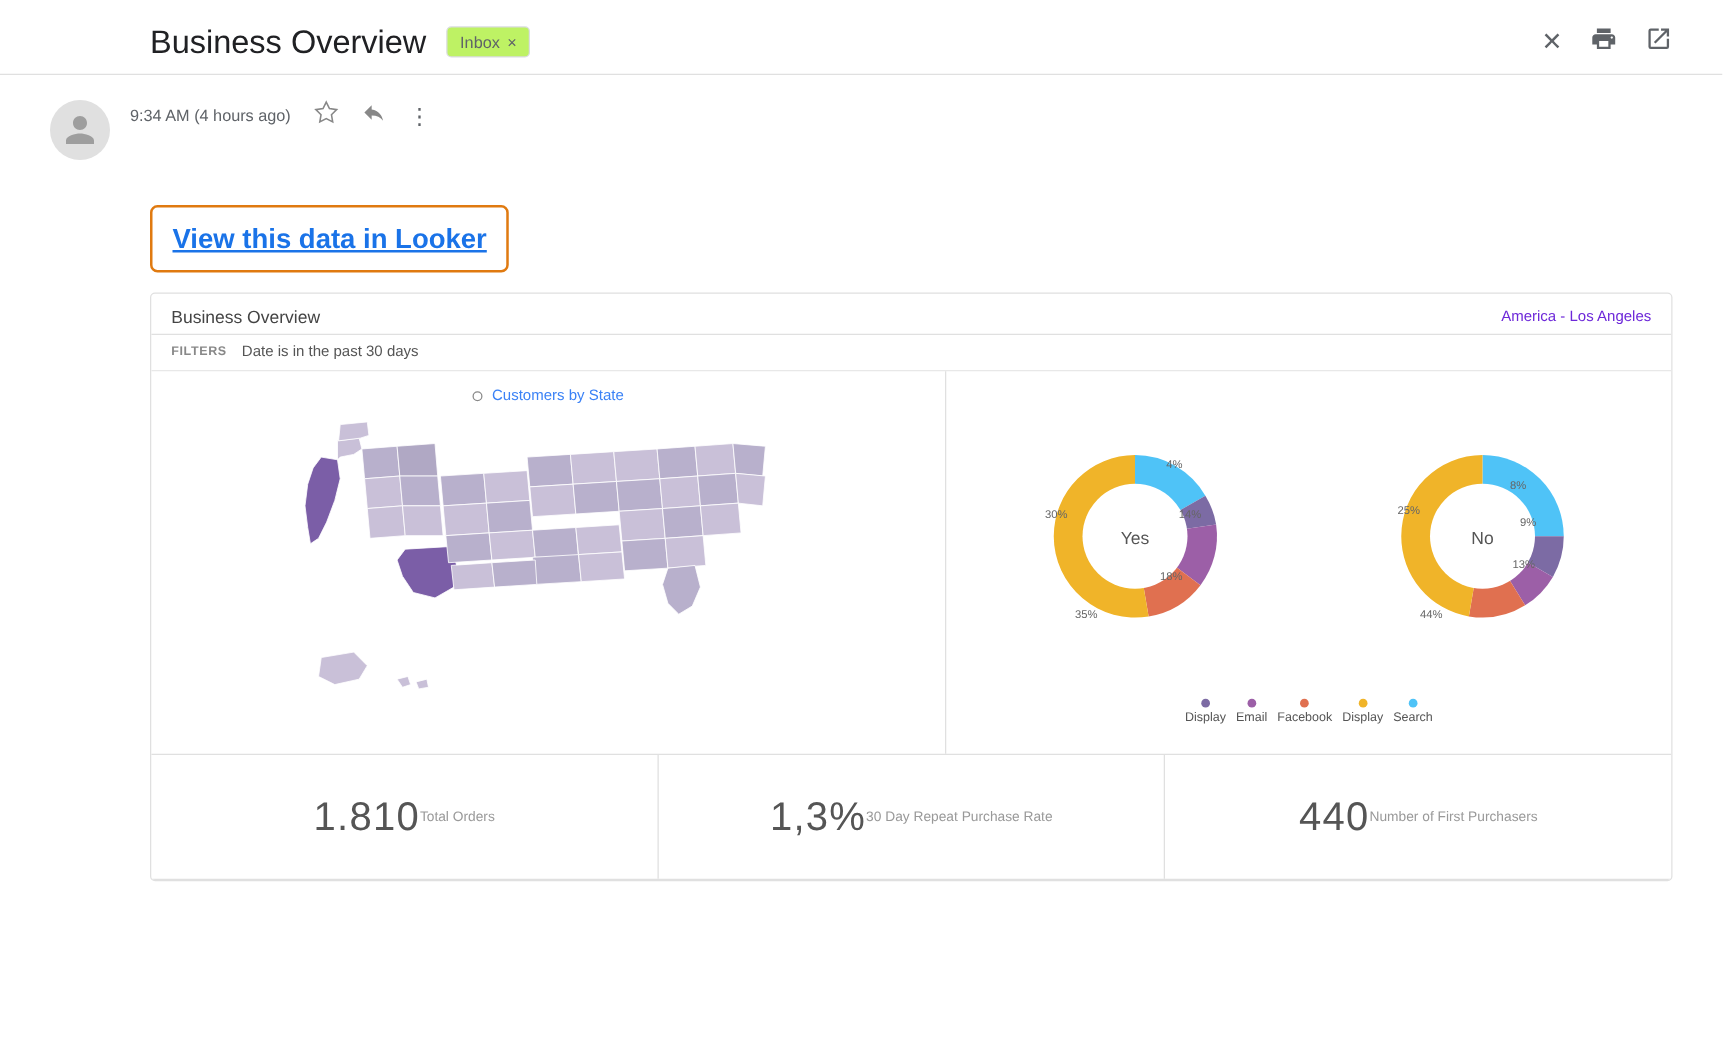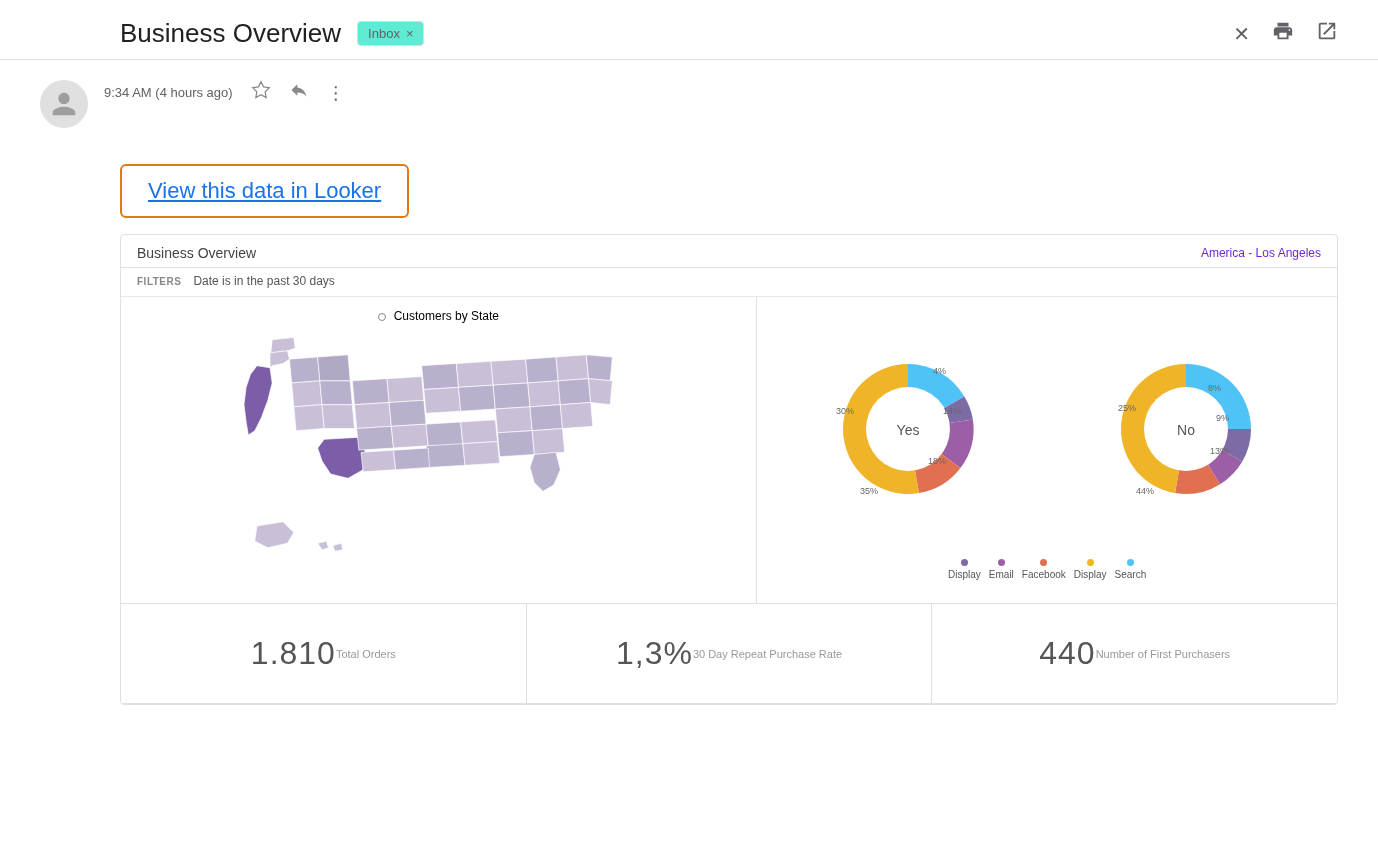--- a/index.html
+++ b/index.html
@@ -24,21 +24,21 @@
       display: flex;
       align-items: center;
       gap: 16px;
     }
     .email-title {
       font-size: 26px;
       font-weight: 400;
       color: #202124;
     }
     .inbox-badge {
-      background: #5eead4;
+      background: #bef264;
       border: 1px solid #dadce0;
       border-radius: 4px;
       padding: 4px 10px;
       font-size: 13px;
       color: #5f6368;
       display: flex;
       align-items: center;
       gap: 6px;
     }
     .header-actions {
@@ -122,26 +122,26 @@
     }
 
     
     .looker-link-container {
       padding: 20px 40px 16px 120px;
     }
     .looker-link-btn {
       display: inline-block;
       border: 2.5px solid #e07a10;
       border-radius: 6px;
-      padding: 12px 26px;
+      padding: 12px 16px;
       font-size: 22px;
       color: #1a73e8;
       text-decoration: underline;
       cursor: pointer;
-      font-weight: 400;
+      font-weight: 700;
     }
 
     
     .dashboard-container {
       margin: 0 40px 0 120px;
       border: 1px solid #e0e0e0;
       border-radius: 4px;
       background: #fff;
       overflow: hidden;
     }
@@ -189,21 +189,21 @@
       flex: 1;
       border-right: 1px solid #e0e0e0;
       padding: 12px;
       position: relative;
     }
     .chart-panel:last-child {
       border-right: none;
     }
     .chart-title {
       font-size: 12px;
-      color: #000000;
+      color: #3b82f6;
       text-align: center;
       margin-bottom: 8px;
     }
     .chart-title-dot {
       display: inline-block;
       width: 8px;
       height: 8px;
       border-radius: 50%;
       border: 1.5px solid #888;
       margin-right: 4px;

